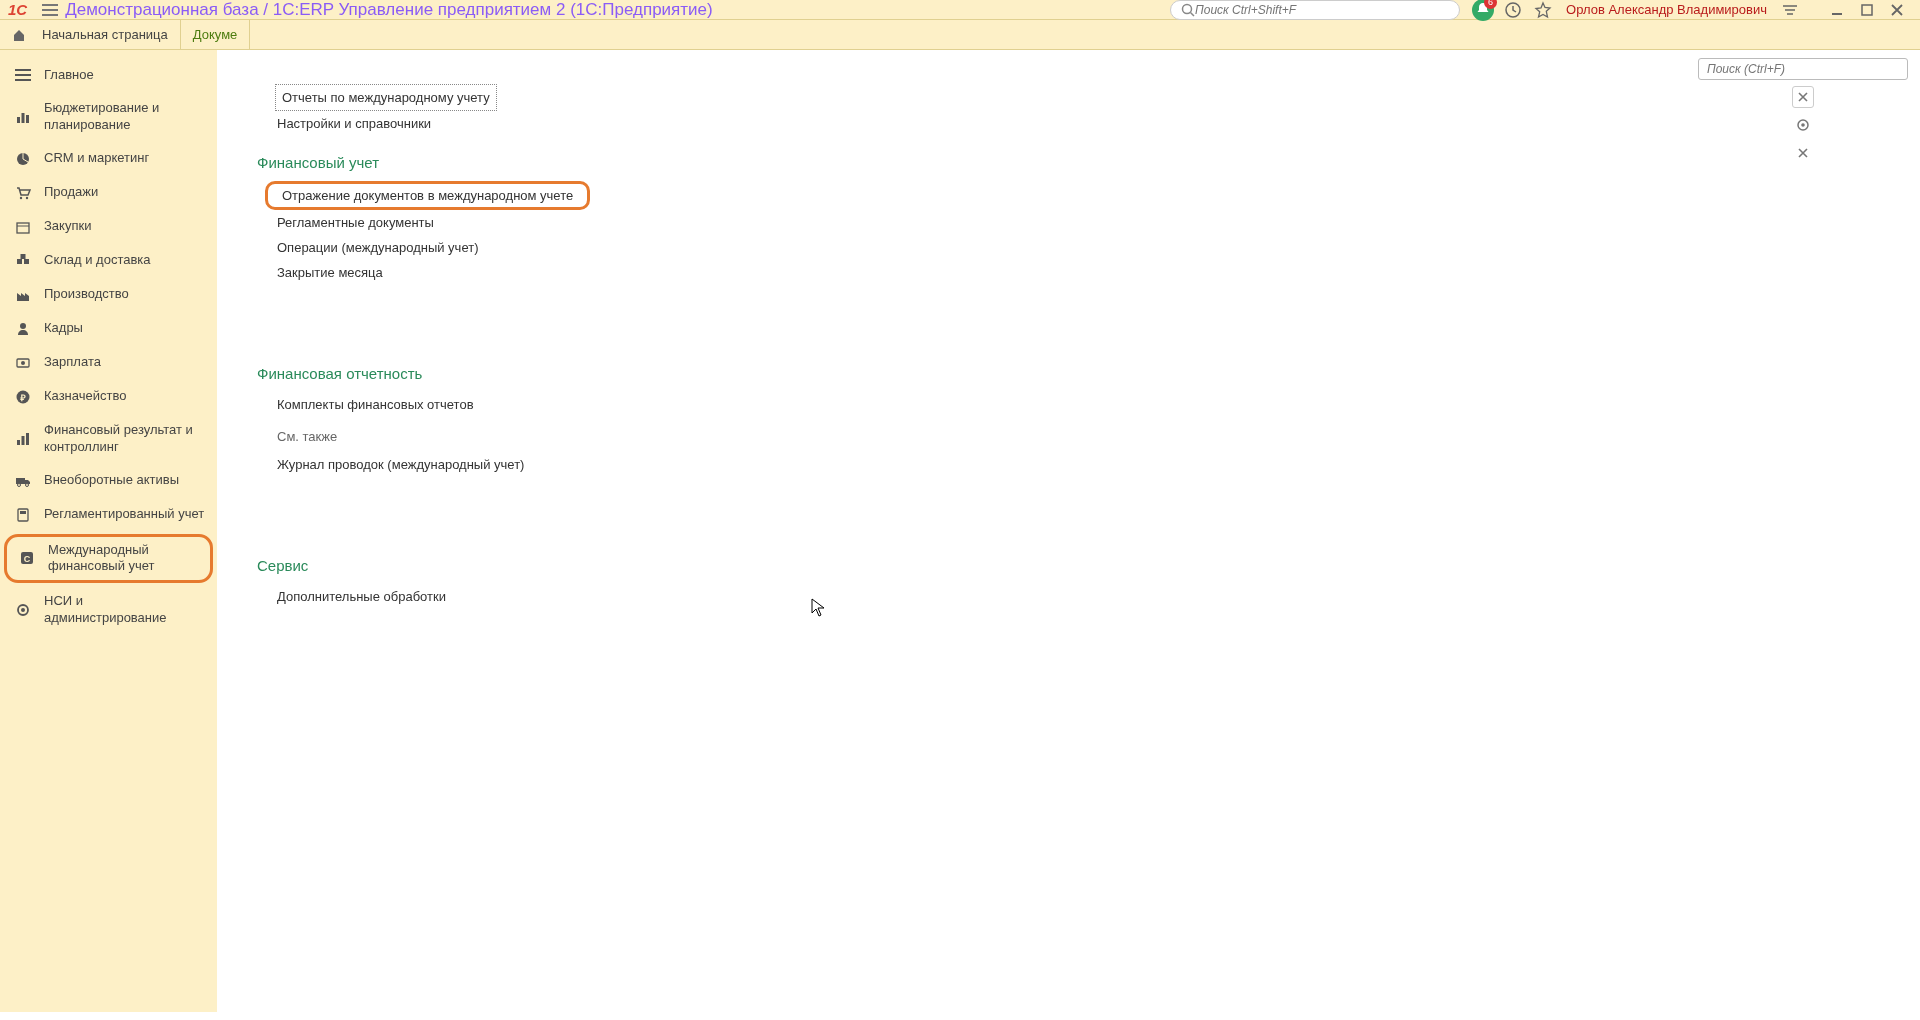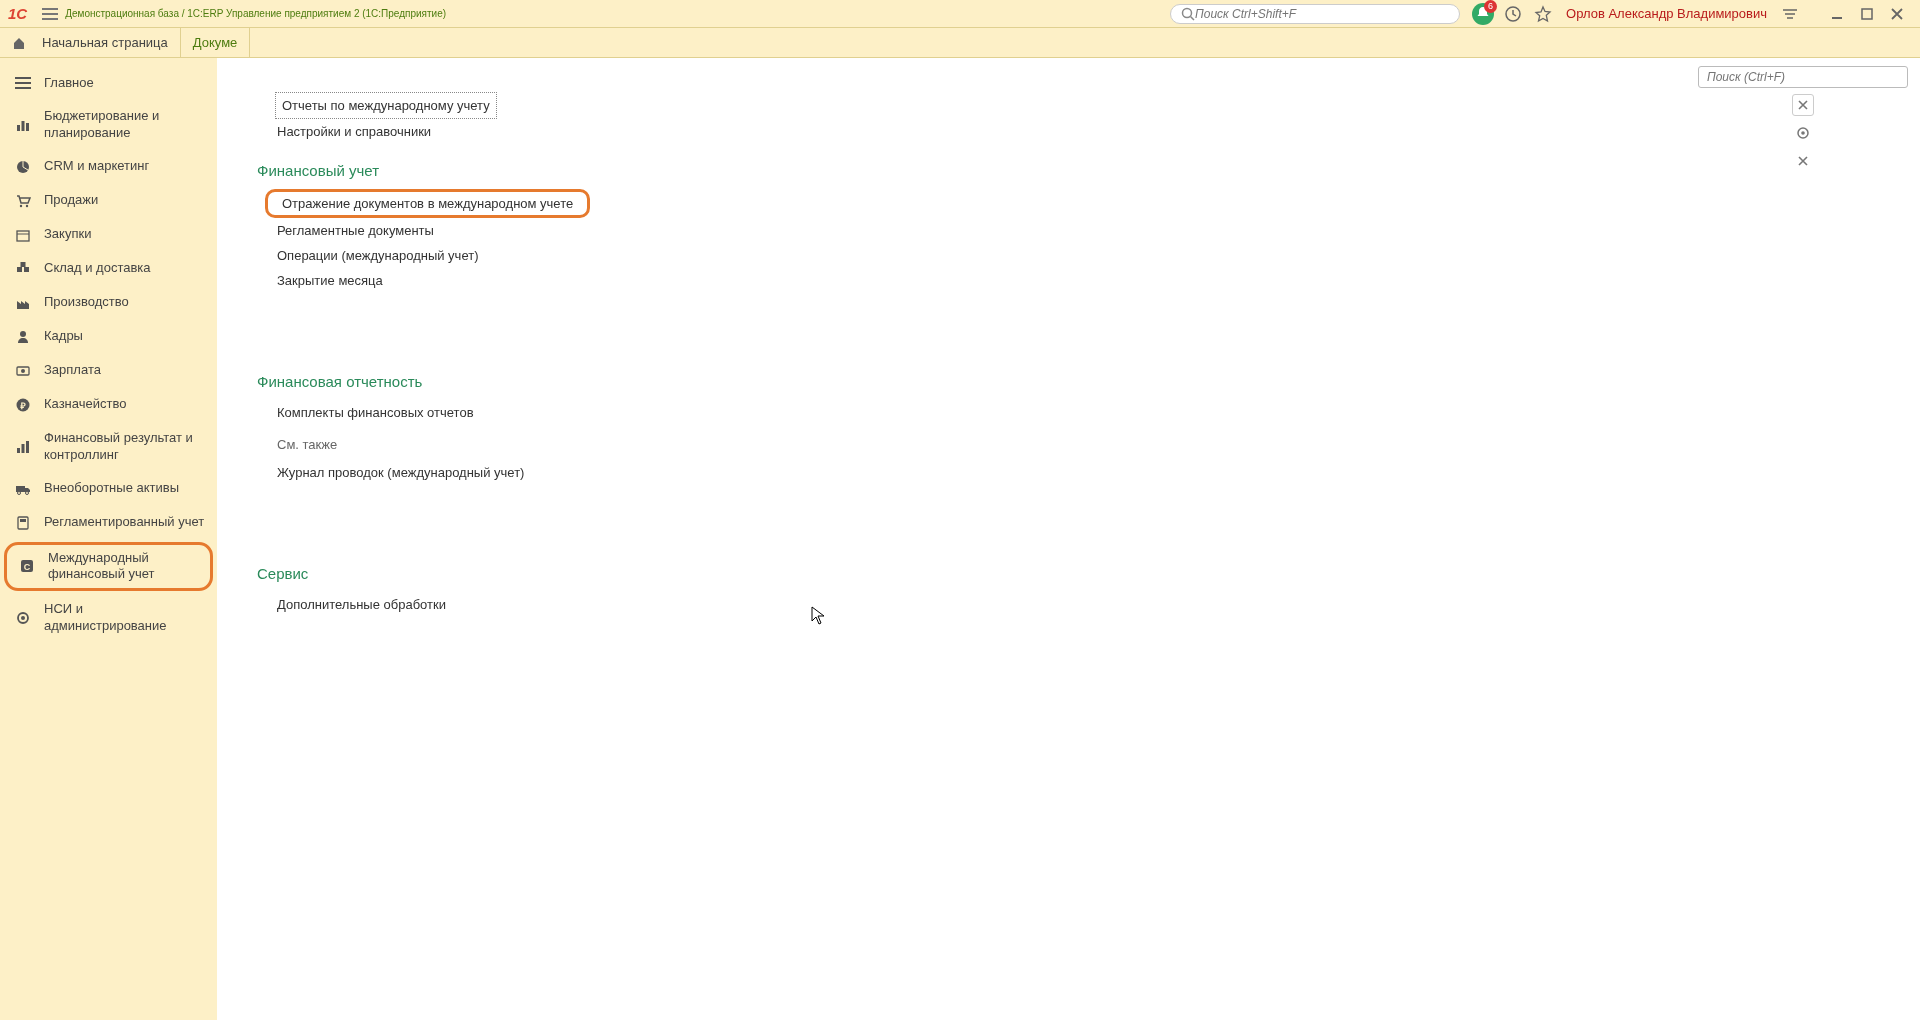--- a/index.html
+++ b/index.html
@@ -1,22 +1,22 @@
 <!DOCTYPE html>
 <html><head>
 <meta charset="utf-8">
 <style>
 * { box-sizing: border-box; margin: 0; padding: 0; }
 body { font-family: Arial, sans-serif; font-size: 13px; color: #333; background: #fff; overflow: hidden; }
 
 
-.topbar { height: 28px; background: #fdf0c7; display: flex; align-items: center; padding: 0 8px; border-bottom: 1px solid #e0d090; }
+.topbar { height: 20px; background: #fdf0c7; display: flex; align-items: center; padding: 0 8px; border-bottom: 1px solid #e0d090; }
 .topbar .logo { color: #d43; font-weight: bold; font-size: 15px; margin-right: 8px; font-style: italic; }
 .topbar .burger { margin-right: 10px; cursor: pointer; color: #666; }
-.topbar .title { flex: 0 0 auto; color: #4d7c0f; font-size: 10px; }
+.topbar .title { flex: 0 0 auto; color: #8b5cf6; font-size: 17px; }
 .topbar .spacer { flex: 1; }
 .topbar .search-box { display: flex; align-items: center; background: #fff; border: 1px solid #ccc; border-radius: 12px; padding: 2px 10px; width: 290px; margin-right: 8px; }
 .topbar .search-box input { border: none; outline: none; flex: 1; font-size: 12px; color: #1d4ed8; font-style: italic; background: transparent; }
 .topbar .icon-btn { width: 24px; height: 24px; display: flex; align-items: center; justify-content: center; margin: 0 3px; cursor: pointer; color: #555; position: relative; }
 .topbar .notif { background: #3a6; border-radius: 50%; width: 22px; height: 22px; position: relative; }
 .topbar .notif-badge { position: absolute; top: -3px; right: -3px; background: #d33; color: #fff; border-radius: 50%; font-size: 9px; width: 13px; height: 13px; display: flex; align-items: center; justify-content: center; }
 .topbar .user { margin: 0 8px; color: #b91c1c; font-size: 13px; }
 
 
 .tabsbar { height: 30px; background: #fdf0c7; display: flex; align-items: stretch; border-bottom: 1px solid #e0d090; }

